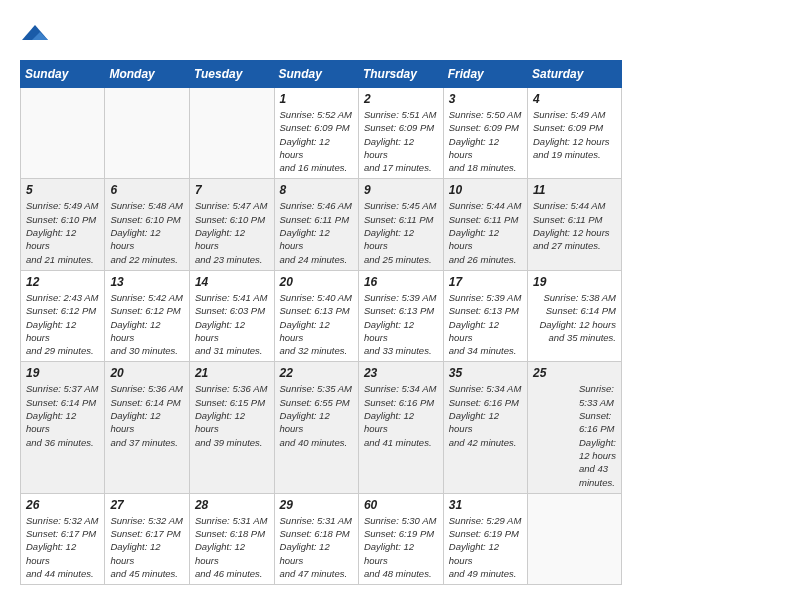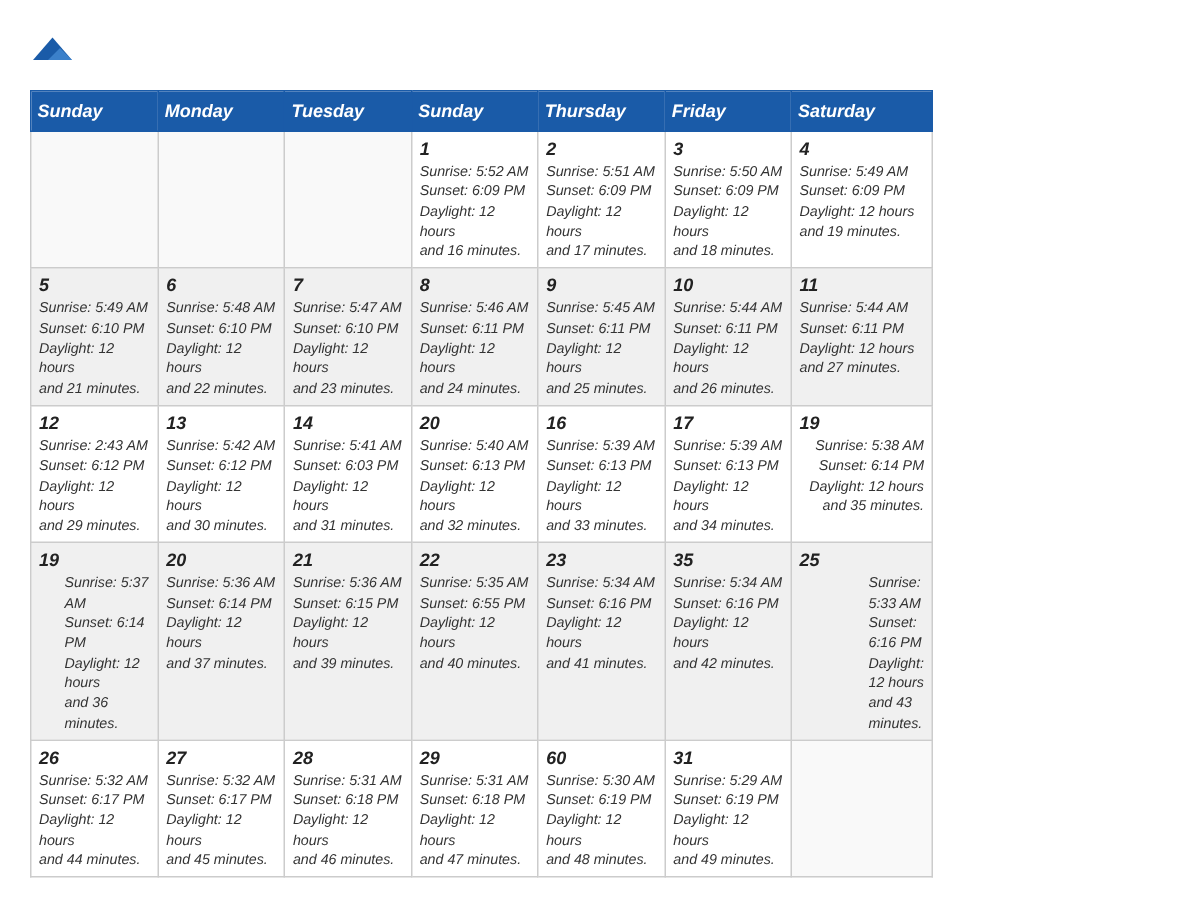--- a/index.html
+++ b/index.html
@@ -256,21 +256,21 @@
             <div class="day-number">19</div>
             <div class="day-info" style="white-space: pre-line; text-align: right;">Sunrise: 5:38 AM
 Sunset: 6:14 PM
 Daylight: 12 hours
 and 35 minutes.</div>
           </td>
         </tr>
         <tr class="row-even">
           <td>
             <div class="day-number">19</div>
-            <div class="day-info" style="white-space: pre-line; margin-left: 17px;">Sunrise: 5:37 AM
+            <div class="day-info" style="white-space: pre-line;">Sunrise: 5:37 AM
 Sunset: 6:14 PM
 Daylight: 12 hours
 and 36 minutes.</div>
           </td>
           <td>
             <div class="day-number">20</div>
             <div class="day-info" style="white-space: pre-line;">Sunrise: 5:36 AM
 Sunset: 6:14 PM
 Daylight: 12 hours
 and 37 minutes.</div>

